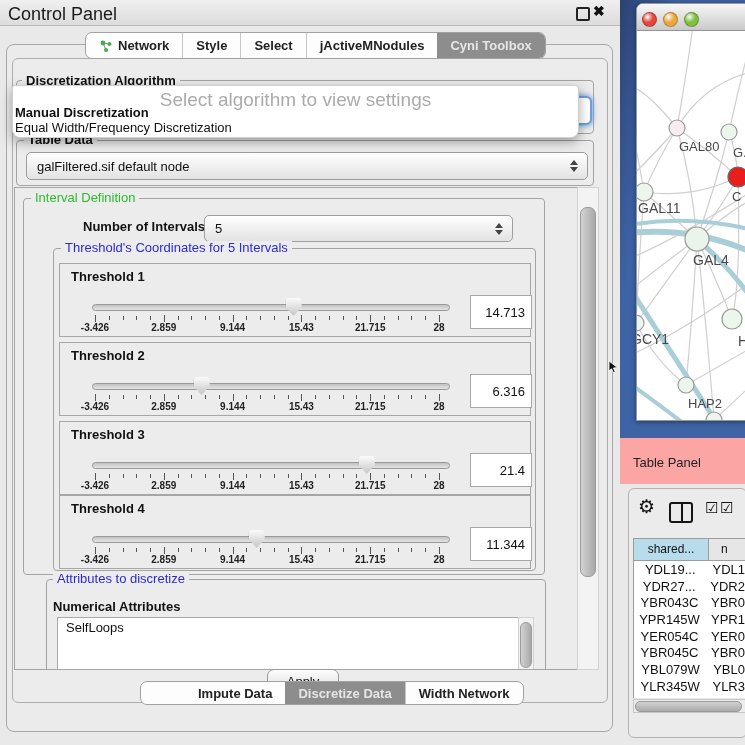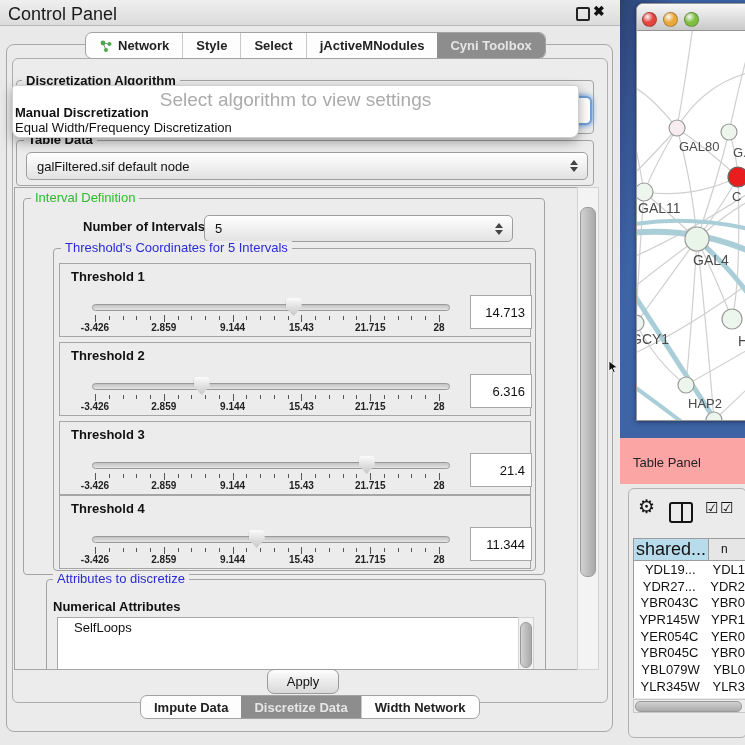--- a/index.html
+++ b/index.html
@@ -48,40 +48,40 @@
   .track{position:absolute;left:32px;top:40px;width:356px;height:5px;border:1px solid #999;border-radius:4px;
          background:linear-gradient(#c2c2c2,#e4e4e4);}
   .thumb{position:absolute;width:16px;height:18px;top:34px;background:linear-gradient(#fbfbfb,#c6c6c6);
          clip-path:polygon(12% 0,88% 0,100% 14%,100% 52%,50% 100%,0 52%,0 14%);filter:drop-shadow(0 0 1px #777);}
   .tick{position:absolute;width:1px;background:#555;}
   .ticklabel{position:absolute;top:58px;width:56px;margin-left:-28px;text-align:center;font-size:10px;font-weight:bold;color:#222;}
   .valbox{position:absolute;left:410px;top:31px;width:54px;height:32px;background:#fff;border:1px solid #a8a8a8;
           font-size:13px;display:flex;align-items:center;justify-content:flex-end;padding-right:6px;}
   
   .attrlist{background:#fff;border:1px solid #a8a8a8;font-size:13px;overflow:hidden;padding-top:2px;}
-  .attrlist .item{padding-left:16px;height:16px;line-height:16px;white-space:nowrap;}
+  .attrlist .item{padding-left:8px;height:16px;line-height:16px;white-space:nowrap;}
   
   .applybtn{left:267px;top:669px;width:70px;height:23px;border:1px solid #9a9a9a;border-radius:7px;
             background:linear-gradient(#fdfdfd,#d9d9d9);font-size:13px;display:flex;align-items:center;justify-content:center;}
   
   .desktop{left:620px;top:0;width:125px;height:438px;background:linear-gradient(100deg,#2b4170 0%,#34518c 12%,#3e64a6 28%,#3e64a6 100%);}
   .macwin{left:636px;top:3px;width:112px;height:416px;border:1px solid #98989a;border-radius:7px 7px 0 0;background:#fff;
           box-shadow:0 1px 5px rgba(0,0,0,.45);overflow:hidden;}
   .mactitle{position:absolute;left:0;top:0;width:100%;height:26px;background:linear-gradient(#f7f7f7,#c9c9c9);border-bottom:1px solid #949494;}
   .light{position:absolute;top:8px;width:13px;height:13px;border-radius:50%;border:1px solid rgba(0,0,0,.25);}
   .canvas{position:absolute;left:0;top:27px;width:112px;height:389px;background:#fff;overflow:hidden;}
   .tpstrip{left:620px;top:438px;width:125px;height:46px;background:#fca5a5;}
   .tptitle{left:13px;top:17px;font-size:13px;color:#222;position:absolute;}
   .subpanel{left:628px;top:488px;width:117px;height:248px;border:1px solid #b2b2b2;border-radius:6px;background:#ebebeb;}
   .gear{position:absolute;left:9px;top:6px;font-size:19px;color:#111;}
   .colicon{position:absolute;left:40px;top:13px;width:20px;height:17px;border:2px solid #141414;border-radius:3px;}
   .colicon div{position:absolute;left:50%;top:0;width:2px;height:100%;background:#141414;}
   .cbx{position:absolute;top:10px;font-size:15px;color:#111;}
   .thead{position:absolute;left:4px;top:49px;width:113px;height:23px;display:flex;border:1px solid #9c9c9c;box-sizing:border-box;}
-  .thc1{width:74px;background:#b9dcec;border-right:1px solid #9c9c9c;font-size:18px;text-align:center;line-height:21px;}
+  .thc1{width:74px;background:#b9dcec;border-right:1px solid #9c9c9c;font-size:12px;text-align:center;line-height:21px;}
   .thc2{flex:1;background:#e6e6e6;font-size:12px;padding-left:12px;line-height:21px;}
   .trows{position:absolute;left:4px;top:72px;width:113px;height:137px;background:#fff;overflow:hidden;
          border-left:1px solid #9c9c9c;border-right:1px solid #9c9c9c;box-sizing:border-box;}
   .trow{display:flex;height:16.7px;font-size:13px;align-items:center;}
   .tc1{width:74px;text-align:center;}
   .tc2{padding-left:6px;}
   .hsb{position:absolute;left:4px;top:210px;width:113px;height:14px;background:#ededed;border:1px solid #c6c6c6;box-sizing:border-box;}
 </style>
 </head>
 <body>
@@ -320,21 +320,21 @@
   </div>
 </div>
 <div class="abs sbtrack" style="left:577px;top:187px;width:20px;height:481px;">
   <div class="sbthumb" style="position:absolute;left:2px;top:19px;width:14px;height:368px;"></div>
 </div>
 
 <div class="abs applybtn">
     <span>Apply</span>
   </div>
 
-<div class="abs tabbar" style="left:140px;top:695px;height:22px;">
+<div class="abs tabbar" style="left:140px;top:681px;height:22px;padding-left:44px;">
     <div class="tab">
       <span>Impute Data</span>
     </div>
     <div class="tab selected">
       <span>Discretize Data</span>
     </div>
     <div class="tab sep">
       <span>Width Network</span>
     </div>
   </div>

